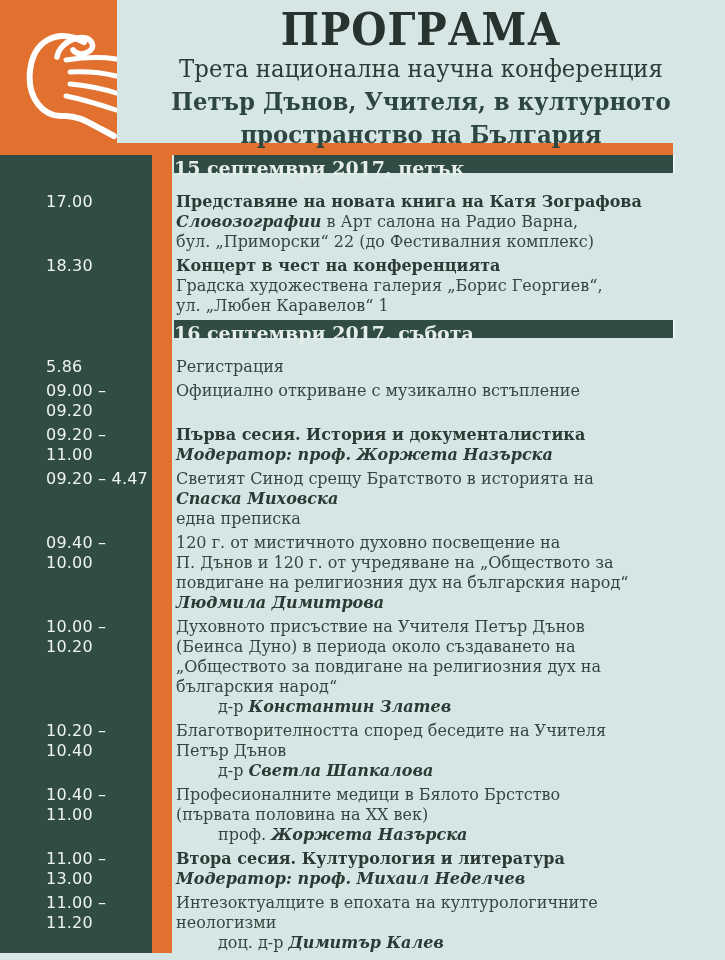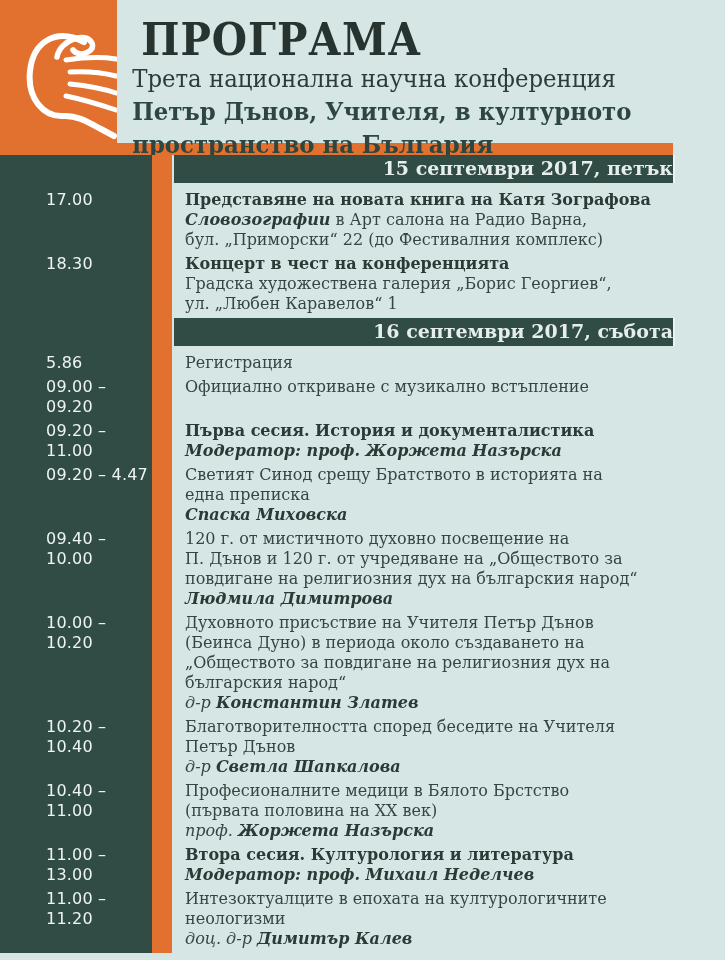--- a/index.html
+++ b/index.html
@@ -20,21 +20,21 @@
   .page{width:725px;height:960px;position:relative;}
 
   
   .banner{display:flex;height:143px;width:725px;}
   .logo-box{
     width:117px;height:143px;flex:none;
     background:var(--orange);
     display:flex;align-items:center;justify-content:center;
     overflow:hidden;
   }
-  .banner-text{flex:1;padding-top:16px;}
+  .banner-text{flex:1;text-align:center;padding-top:6px;}
   .main-title{
     font-size:44px;line-height:48px;font-weight:bold;
     color:#27332f;letter-spacing:1px;
     transform:scaleX(.92);transform-origin:center;
   }
   .subtitle{
     font-size:24px;line-height:29px;color:#2c3b36;
     margin-top:1px;transform:scaleX(.95);transform-origin:center;
   }
   .conf-title{
@@ -55,48 +55,48 @@
     content:"";position:absolute;left:0;top:0;bottom:0;width:152px;
     background:var(--teal-dark);
   }
   .schedule::after{ 
     content:"";position:absolute;left:152px;top:0;bottom:0;width:20px;
     background:var(--orange);
   }
   .schedule > *{position:relative;z-index:1;}
 
   .section-bar{
-    margin-left:174px;width:499px;height:28px;
+    margin-left:174px;width:499px;height:18px;
     background:var(--teal-dark);
     color:#e6eeec;
     font-size:19px;font-weight:bold;
-    text-align:right;line-height:26px;
-    margin-bottom:7px;
+    text-align:left;line-height:26px;
+    margin-bottom:19px;
     box-shadow:2px 0 0 rgba(255,255,255,.5);
   }
   .section-bar:not(:first-child){margin-top:4px;}
 
   .row{display:flex;margin-bottom:4px;}
   .time{
     width:152px;flex:none;padding-left:46px;
     color:var(--text-on-dark);
     font-size:16px;line-height:20px;
     font-family:"DejaVu Sans","Liberation Sans",sans-serif;
     letter-spacing:.2px;
   }
   .gap{width:20px;flex:none;}
   .cell{
-    flex:1;padding-left:13px;padding-right:10px;
+    flex:1;padding-left:4px;padding-right:10px;
     font-size:16px;line-height:20px;color:#33463f;
   }
   .line{white-space:nowrap;}
   .s-r{font-weight:normal;font-style:normal;}
   .s-b{font-weight:bold;color:#2b3a35;}
   .s-bi{font-weight:bold;font-style:italic;color:#2b3a35;}
-  .s-i{font-style:italic;}
+  .s-i{margin-left:42px;}
 
   .hand-svg{display:block;}
 </style>
 </head>
 <body>
 
 <div class="page">
 
   <header class="banner">
     <div class="logo-box">
@@ -162,22 +162,22 @@
         <div class="cell">
           <div class="line"><span class="s-b">Първа сесия. История и документалистика</span></div>
           <div class="line"><span class="s-bi">Модератор: проф. Жоржета Назърска</span></div>
         </div>
       </div>
       <div class="row">
         <div class="time">09.20 – 4.47</div>
         <div class="gap"></div>
         <div class="cell">
           <div class="line"><span class="s-r">Светият Синод срещу Братството в историята на</span></div>
+          <div class="line"><span class="s-bi">Спаска Миховска</span></div>
           <div class="line"><span class="s-r">една преписка</span></div>
-          <div class="line"><span class="s-bi">Спаска Миховска</span></div>
         </div>
       </div>
       <div class="row">
         <div class="time">09.40 – 10.00</div>
         <div class="gap"></div>
         <div class="cell">
           <div class="line"><span class="s-r">120 г. от мистичното духовно посвещение на</span></div>
           <div class="line"><span class="s-r">П. Дънов и 120 г. от учредяване на „Обществото за</span></div>
           <div class="line"><span class="s-r">повдигане на религиозния дух на българския народ“</span></div>
           <div class="line"><span class="s-bi">Людмила Димитрова</span></div>

